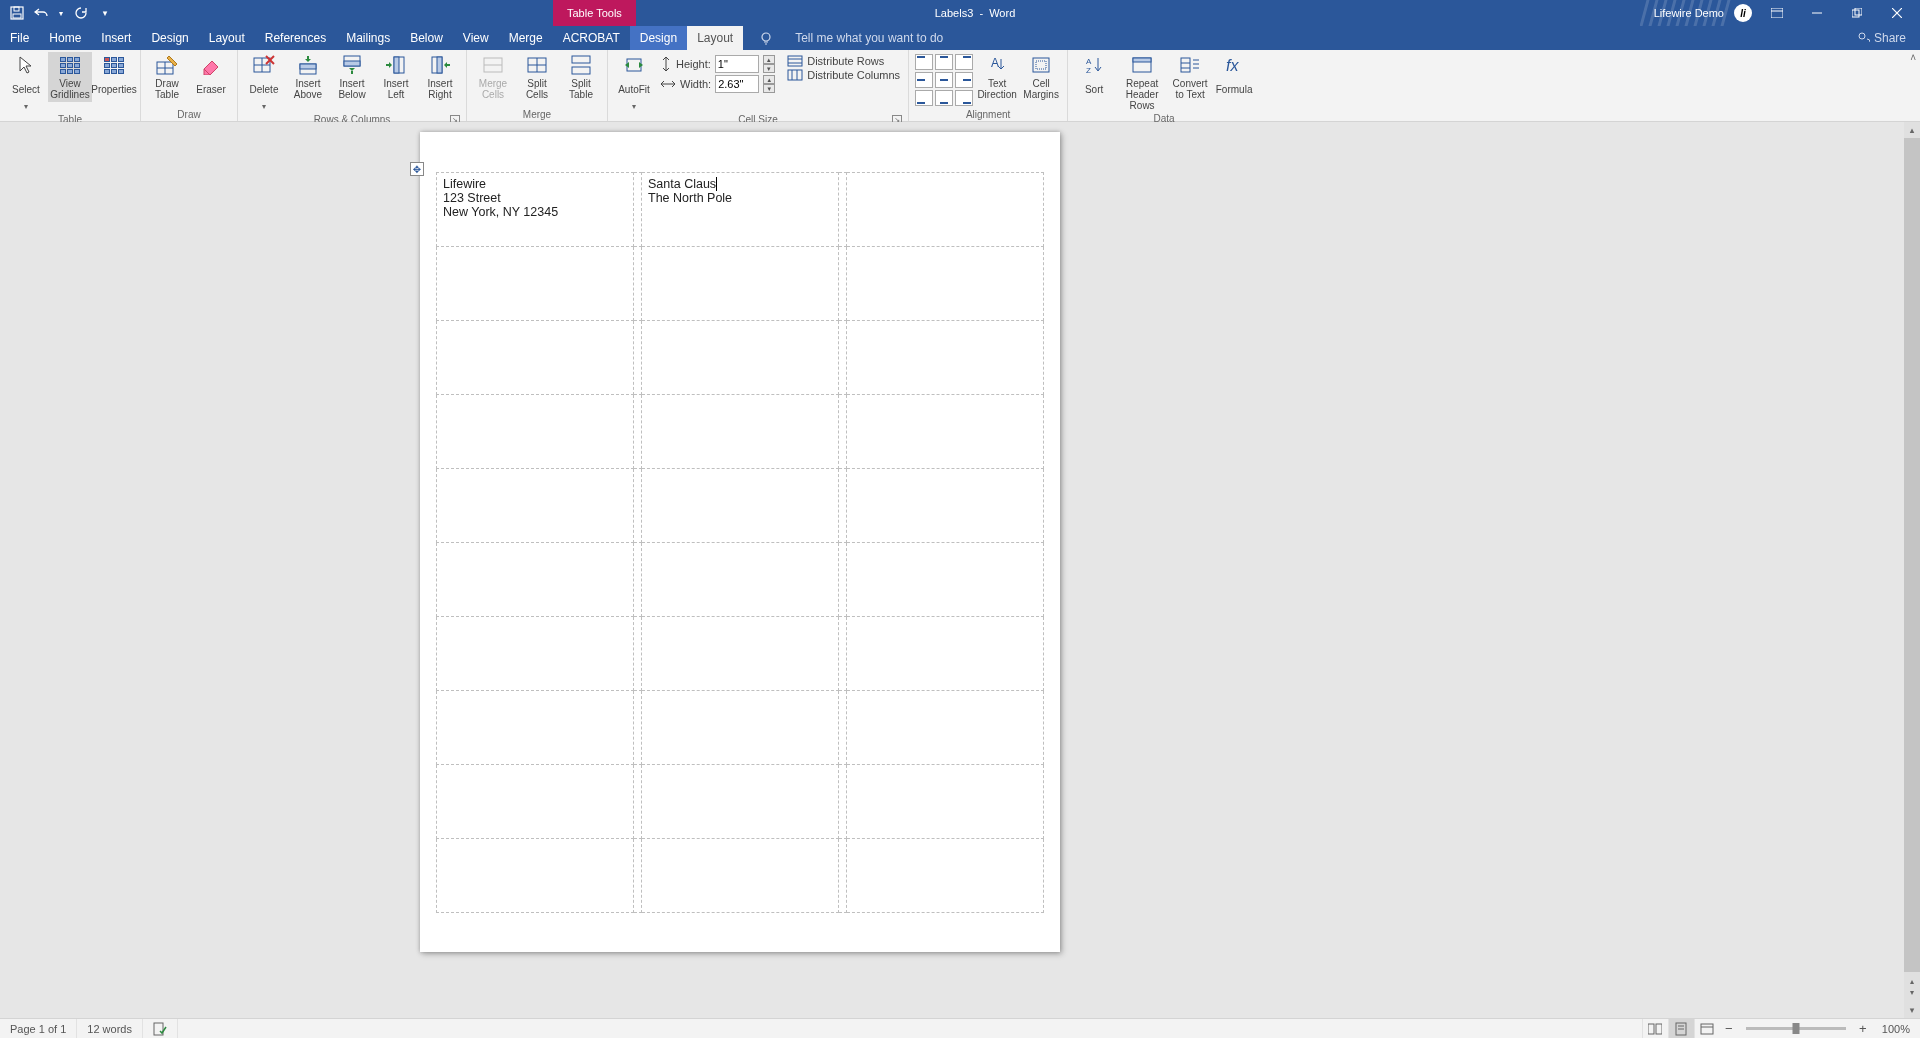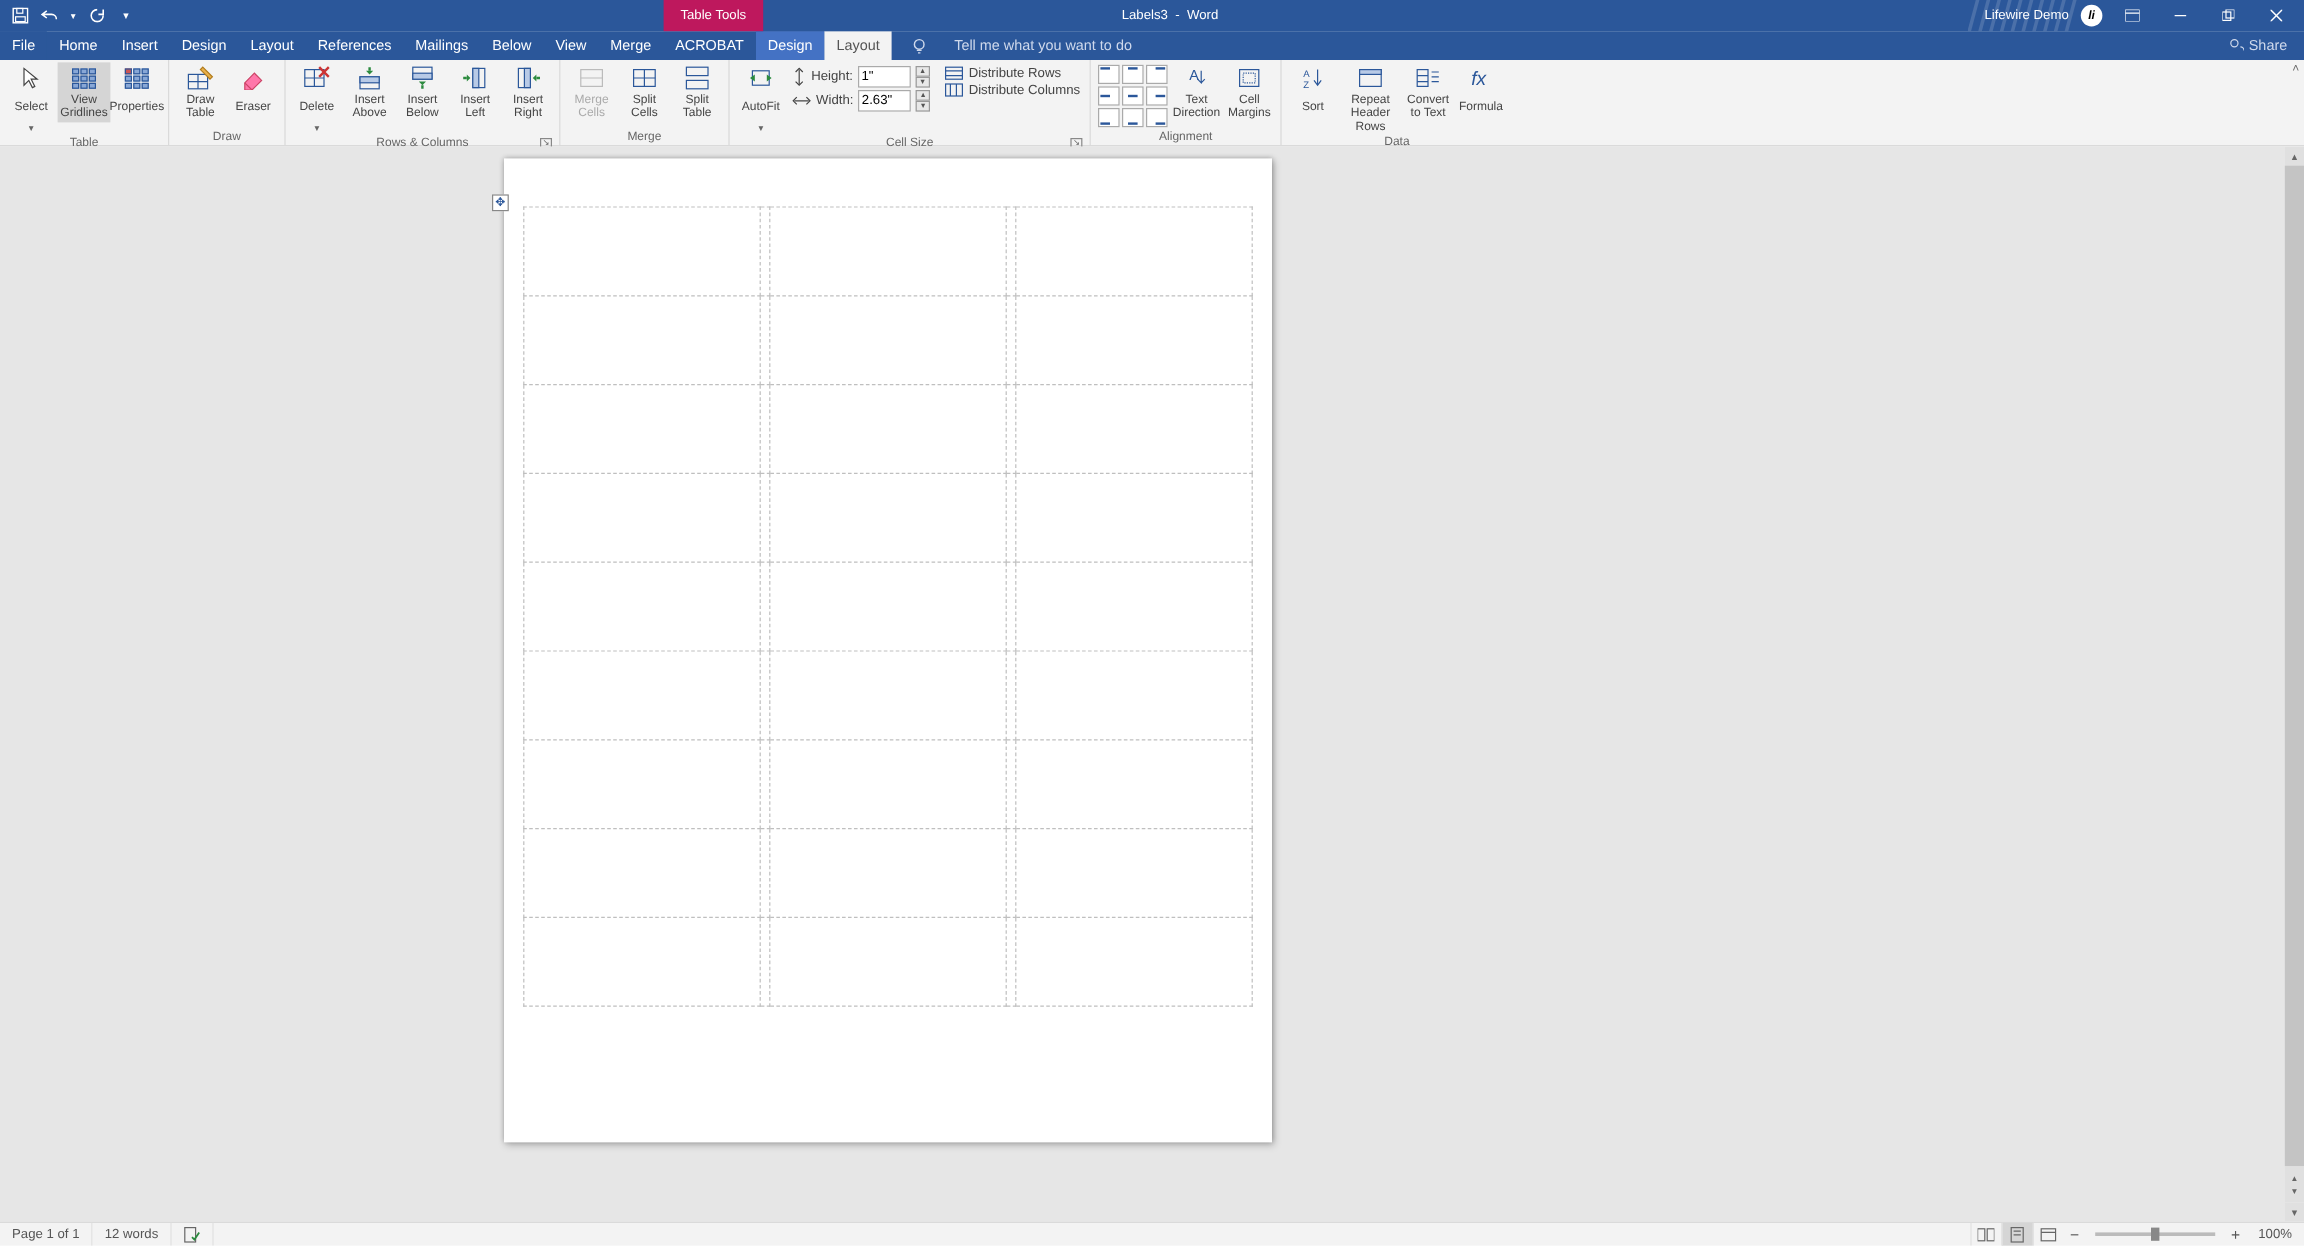--- a/index.html
+++ b/index.html
@@ -520,20 +520,34 @@
     </div>
     <div class="gname">Data</div>
   </div>
 </div>
 
 <div class="workspace">
   <div class="page">
     <div class="table-anchor">✥</div>
     <table>
       <tbody>
+          <tr>
+        <td class="wide">
+          <div>Lifewire</div>
+          <div>123 Street</div>
+          <div>New York, NY 12345</div>
+        </td>
+        <td class="narrow"></td>
+        <td class="wide">
+          <div><span>Santa Claus</span><span class="cursor"></span></div>
+          <div>The North Pole</div>
+        </td>
+        <td class="narrow"></td>
+        <td class="wide"></td>
+      </tr>
       <tr>
             <td class="wide"></td>
             <td class="narrow"></td>
             <td class="wide"></td>
             <td class="narrow"></td>
             <td class="wide"></td>
           </tr>
       <tr>
             <td class="wide"></td>
             <td class="narrow"></td>

